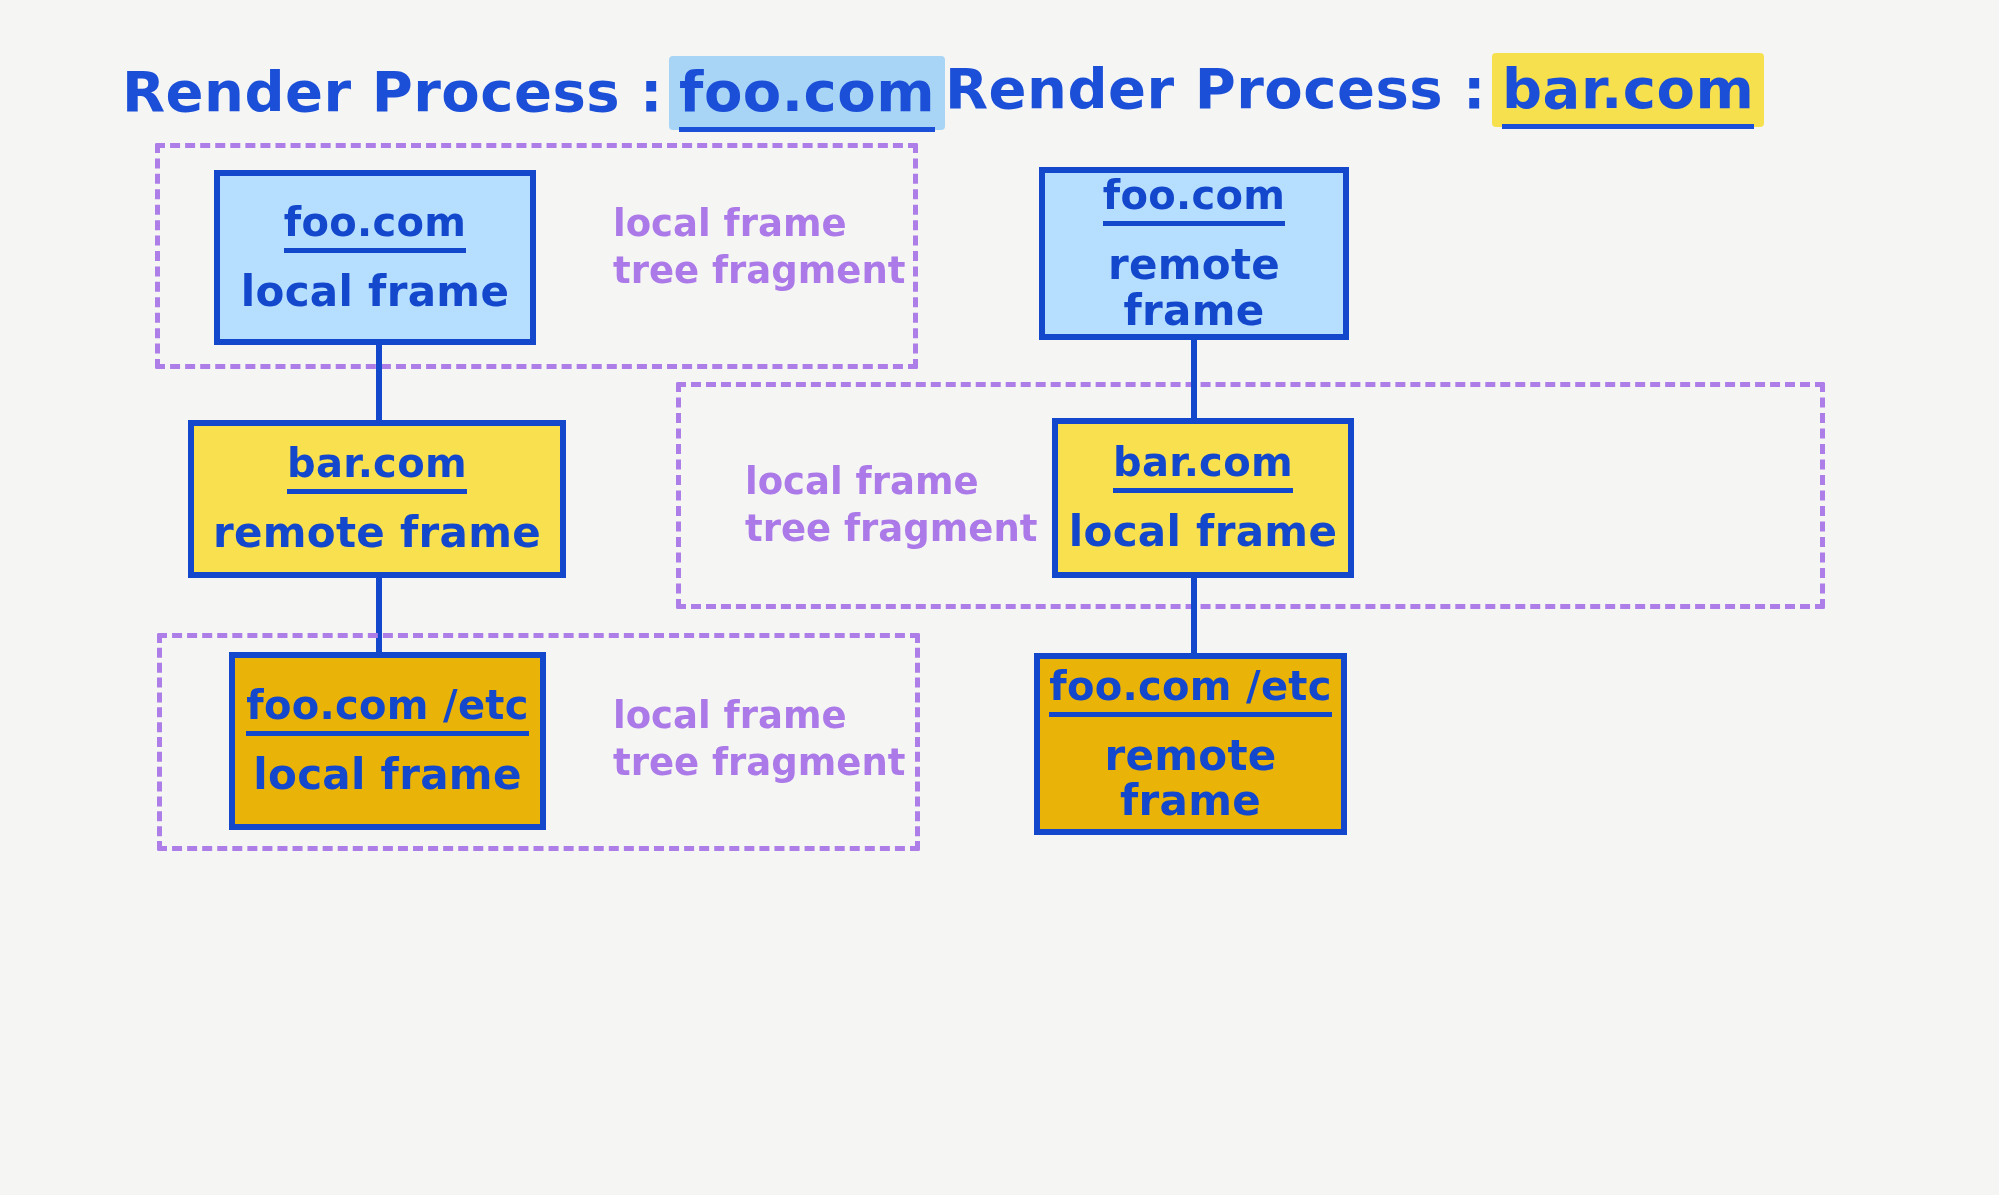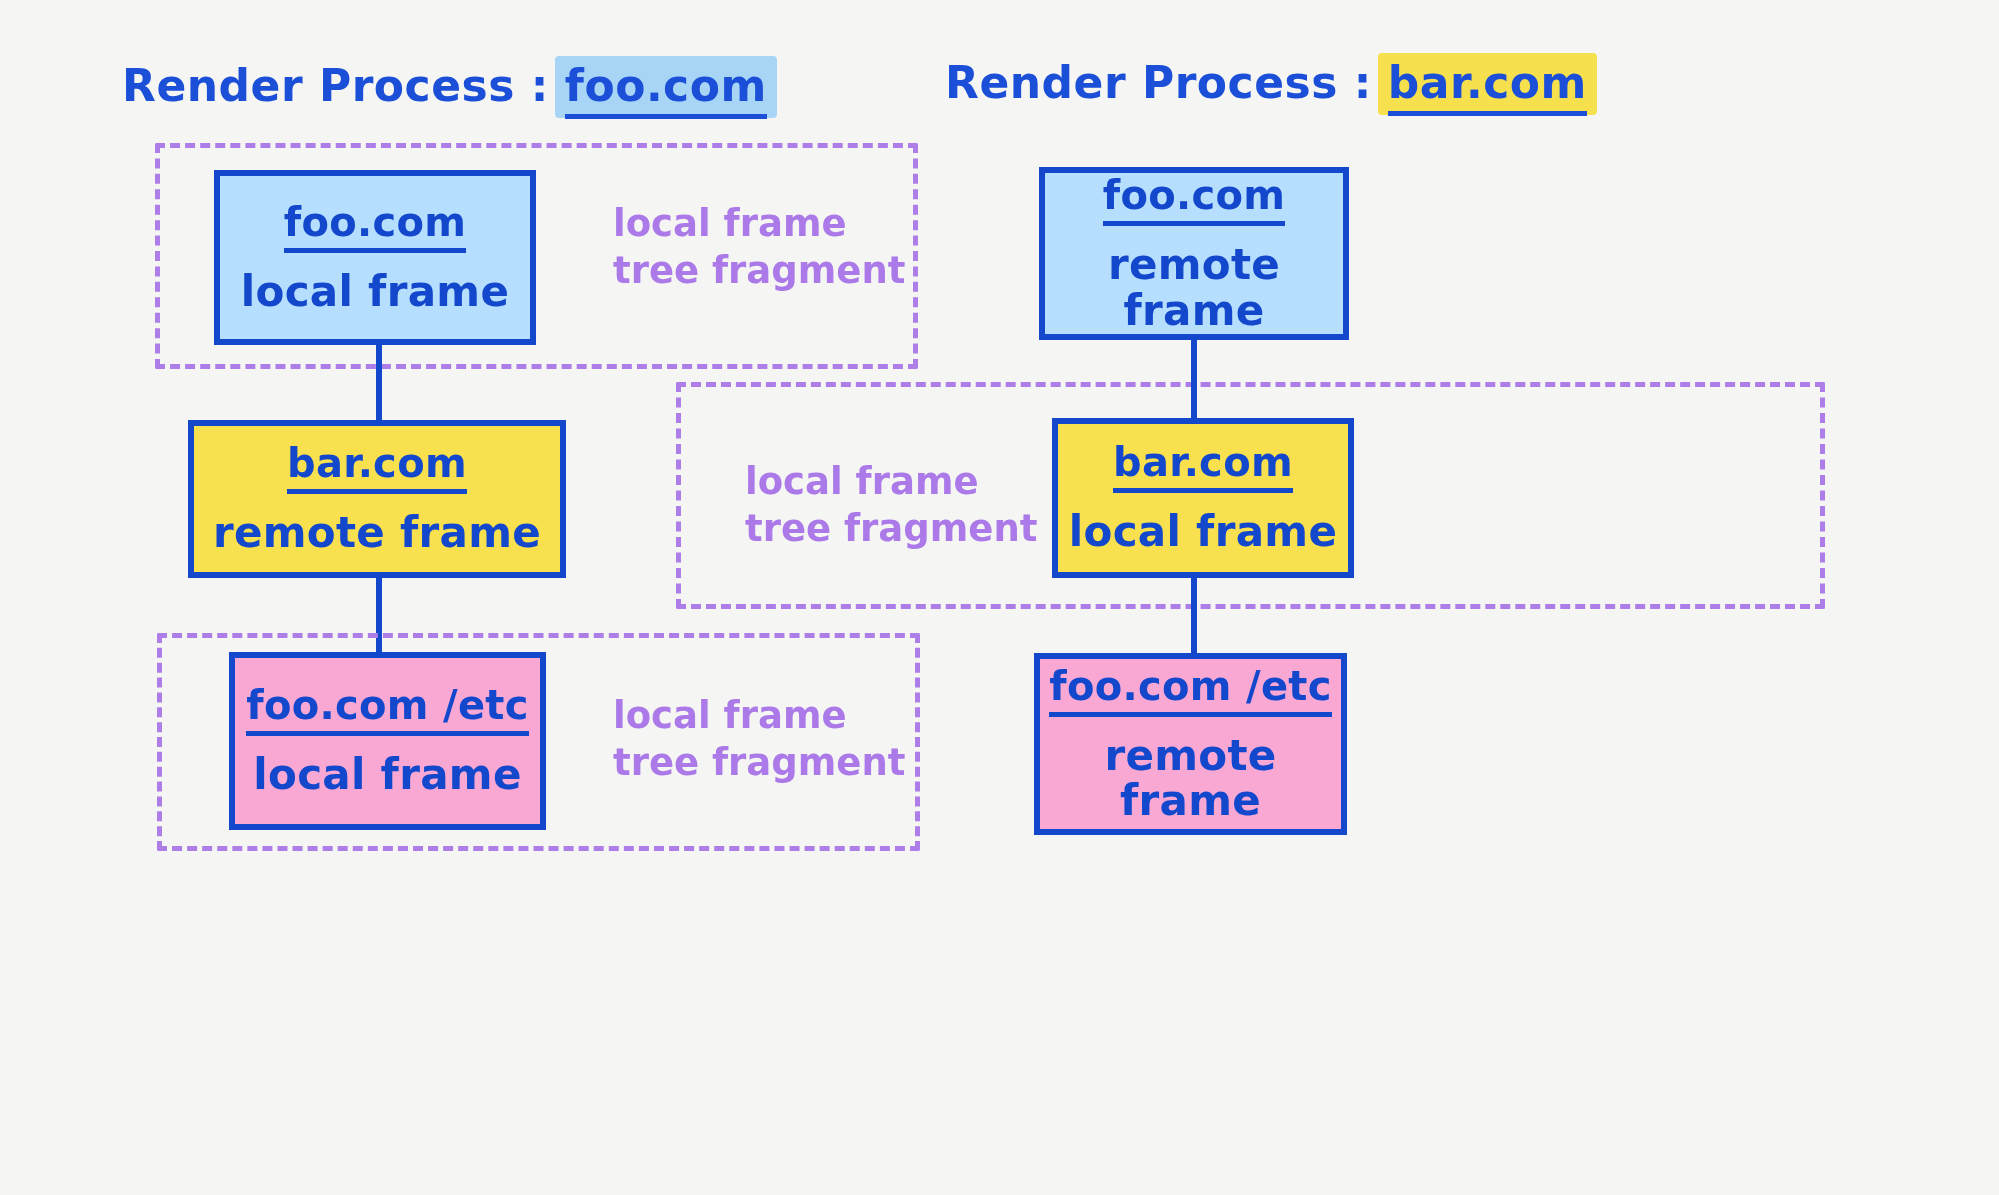--- a/index.html
+++ b/index.html
@@ -17,21 +17,21 @@
   #stage {
     position: relative;
     width: 1999px;
     height: 1195px;
   }
 
   
   .proc-title {
     position: absolute;
     white-space: nowrap;
-    font-size: 44px;
+    font-size: 56px;
     font-weight: 700;
     color: #1b4fd8;
     letter-spacing: 0.5px;
     line-height: 1;
   }
   .proc-title .label {
     display: inline-block;
     vertical-align: baseline;
   }
   .proc-title .domain-wrap {
@@ -67,21 +67,21 @@
     box-sizing: border-box;
     display: flex;
     flex-direction: column;
     align-items: center;
     justify-content: center;
     text-align: center;
     color: #1348cd;
     line-height: 1.08;
   }
   .frame-box.blue   { background: #b6deff; }
-  .frame-box.lblue  { background: #f9a8d4; }
+  .frame-box.lblue  { background: #eab308; }
   .frame-box.yellow { background: #f9e04f; }
 
   .frame-url {
     font-size: 40px;
     font-weight: 700;
     border-bottom: 5px solid #1348cd;
     padding-bottom: 4px;
     margin-bottom: 16px;
     letter-spacing: 0.3px;
   }

